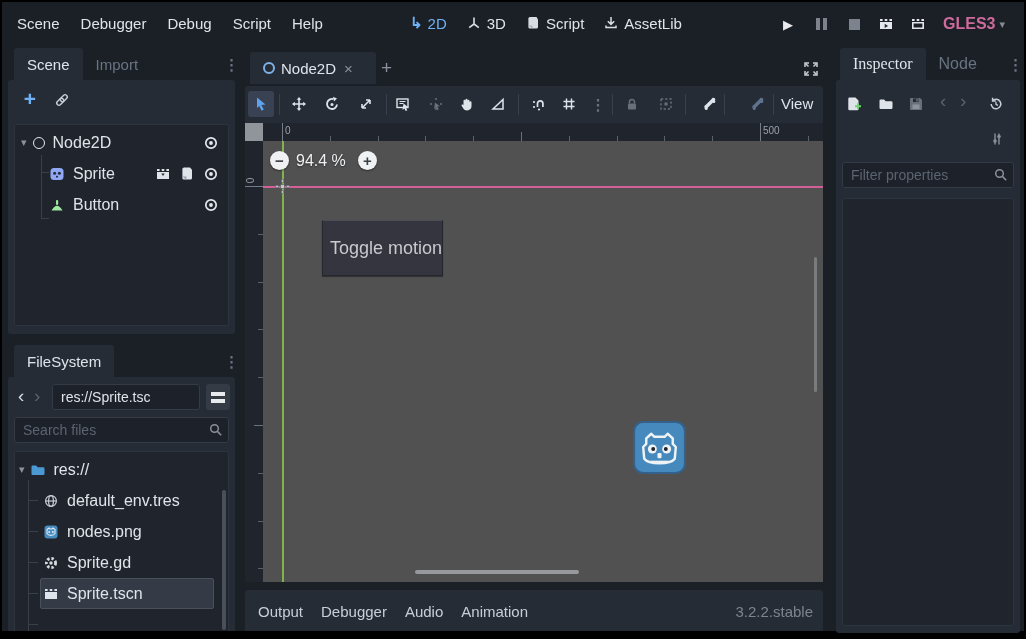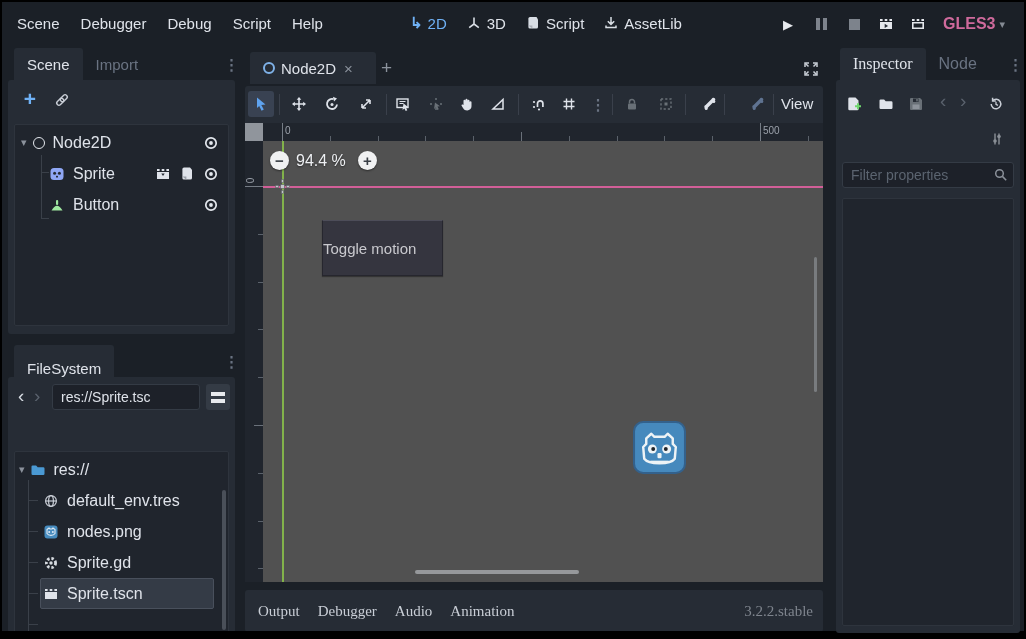--- a/index.html
+++ b/index.html
@@ -50,26 +50,26 @@
   .vticks { position:absolute; top:45px; bottom:0; right:0; width:5px;
             background:repeating-linear-gradient(180deg,#5b626b 0 1px,transparent 1px 47.8px); }
   .canvas { left:261px; top:139px; width:560px; height:441px; background:#515151; overflow:hidden; }
   .zoombtn { position:absolute; width:19px; height:19px; border-radius:50%;
              background:#f0f1f2; color:#3a3f46; font-size:15px; font-weight:bold;
              display:flex; align-items:center; justify-content:center; line-height:1;
              box-shadow:0 1px 2px rgba(0,0,0,.45); }
   .gamebtn { position:absolute; left:59px; top:79px; width:121px; height:56px;
              background:#35353f; border:1px solid #26262e; border-top-color:#4d4d59;
              box-shadow:0 1px 1px rgba(0,0,0,.35); display:flex; align-items:center;
-             justify-content:flex-start; color:#c9c9ce; font-size:15px; }
+             justify-content:flex-end; color:#c9c9ce; font-size:18px; }
 
   
   .bottombar { left:243px; top:588px; width:578px; height:42px; background:#262c35;
                border-radius:3px; display:flex; align-items:center; }
-  .bottombar .txt { margin-left:18px; color:#c9ced6;font-family:Liberation Serif, serif; }
+  .bottombar .txt { margin-left:18px; color:#c9ced6; }
   .blackstrip { left:-2px; top:629px; width:1026px; height:10px; background:#000; }
 </style>
 </head>
 <body>
 
 <div class="window">
 
   <div class="abs menubar">
     <div class="abs menu-items">
       <span class="txt">Scene</span>
@@ -209,35 +209,42 @@
         <span class="ibox" style="position:absolute;right:8px;width:18px;height:18px;">
           <svg class="icon16" viewBox="0 0 16 16">
               <circle cx="8" cy="8" r="5.2" stroke="#e4e8ee" stroke-width="1.7" fill="none"></circle>
               <circle cx="8" cy="8" r="1.9" fill="#e4e8ee"></circle>
             </svg>
         </span>
       </div>
     </div>
   </div>
 
-  <div class="abs tab active" style="left:12px; top:343px;align-items:flex-end;">
+  <div class="abs tab active" style="left:12px; top:343px;">
     <span class="txt">FileSystem</span>
   </div>
   <span class="abs dots3" style="left:222px; top:352px;">⋮</span>
 
   <div class="abs panel" style="left:6px; top:375px; width:227px; height:256px;">
     <span class="abs" style="left:10px; top:8px; color:#d8dde4; font-size:19px;">‹</span>
     <span class="abs" style="left:26px; top:8px; color:#5a626d; font-size:19px;">›</span>
     <div class="inputwrap" style="left:44px; top:7px; width:148px;">
       <input type="text" style="padding-right: 8px;" value="res://Sprite.tsc">
     </div>
     <span class="abs ibox" style="left:198px; top:7px; width:24px; height:26px; background:#343b45; border-radius:3px; flex-direction:column; gap:3px;">
       <span style="width:14px;height:4px;background:#e8eaee;"></span>
       <span style="width:14px;height:4px;background:#e8eaee;"></span>
     </span>
+    <div class="inputwrap" style="left:6px; top:40px; width:215px;">
+      <input type="text" placeholder="Search files" style="">
+      <svg class="icon16 mag" viewBox="0 0 16 16">
+          <circle cx="6.5" cy="6.5" r="3.8" stroke="#8a9099" stroke-width="1.5" fill="none"></circle>
+          <path d="M9.4 9.4 13.2 13.2" stroke="#8a9099" stroke-width="1.5"></path>
+        </svg>
+    </div>
 
     <div class="treebox" style="left:6px; top:74px; width:215px; height:182px;">
       <div class="guide" style="left:13px; top:28px; width:1px; height:186px;"></div>
       <div class="guide" style="left:13px; top:48px; width:10px; height:1px;"></div>
       <div class="guide" style="left:13px; top:79px; width:10px; height:1px;"></div>
       <div class="guide" style="left:13px; top:110px; width:10px; height:1px;"></div>
       <div class="guide" style="left:13px; top:141px; width:10px; height:1px;"></div>
       <div class="guide" style="left:13px; top:172px; width:10px; height:1px;"></div>
 
       <div class="trow" style="top:2px;">

